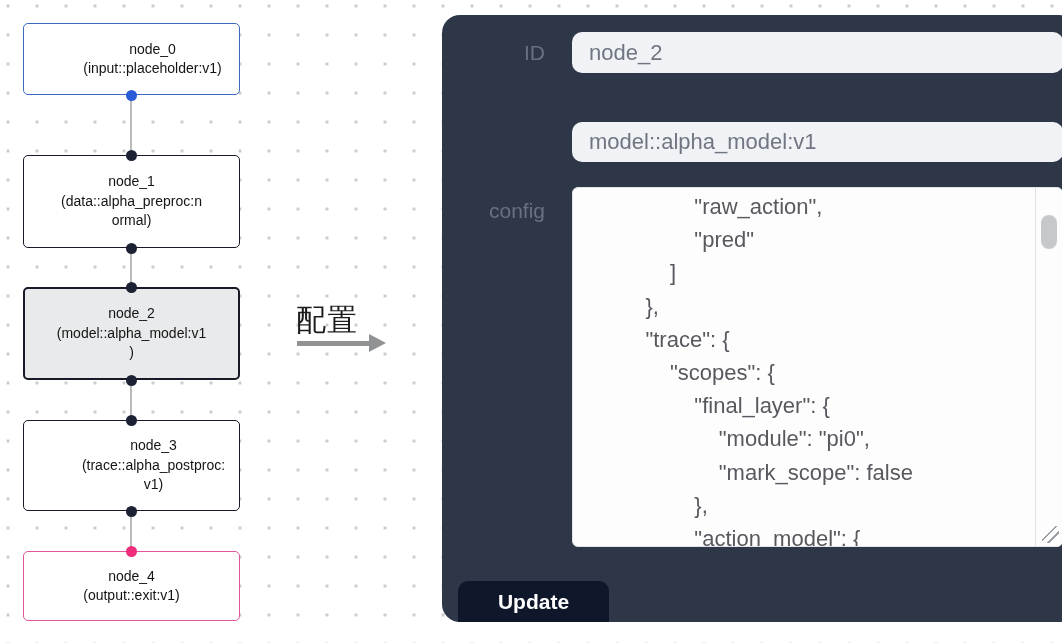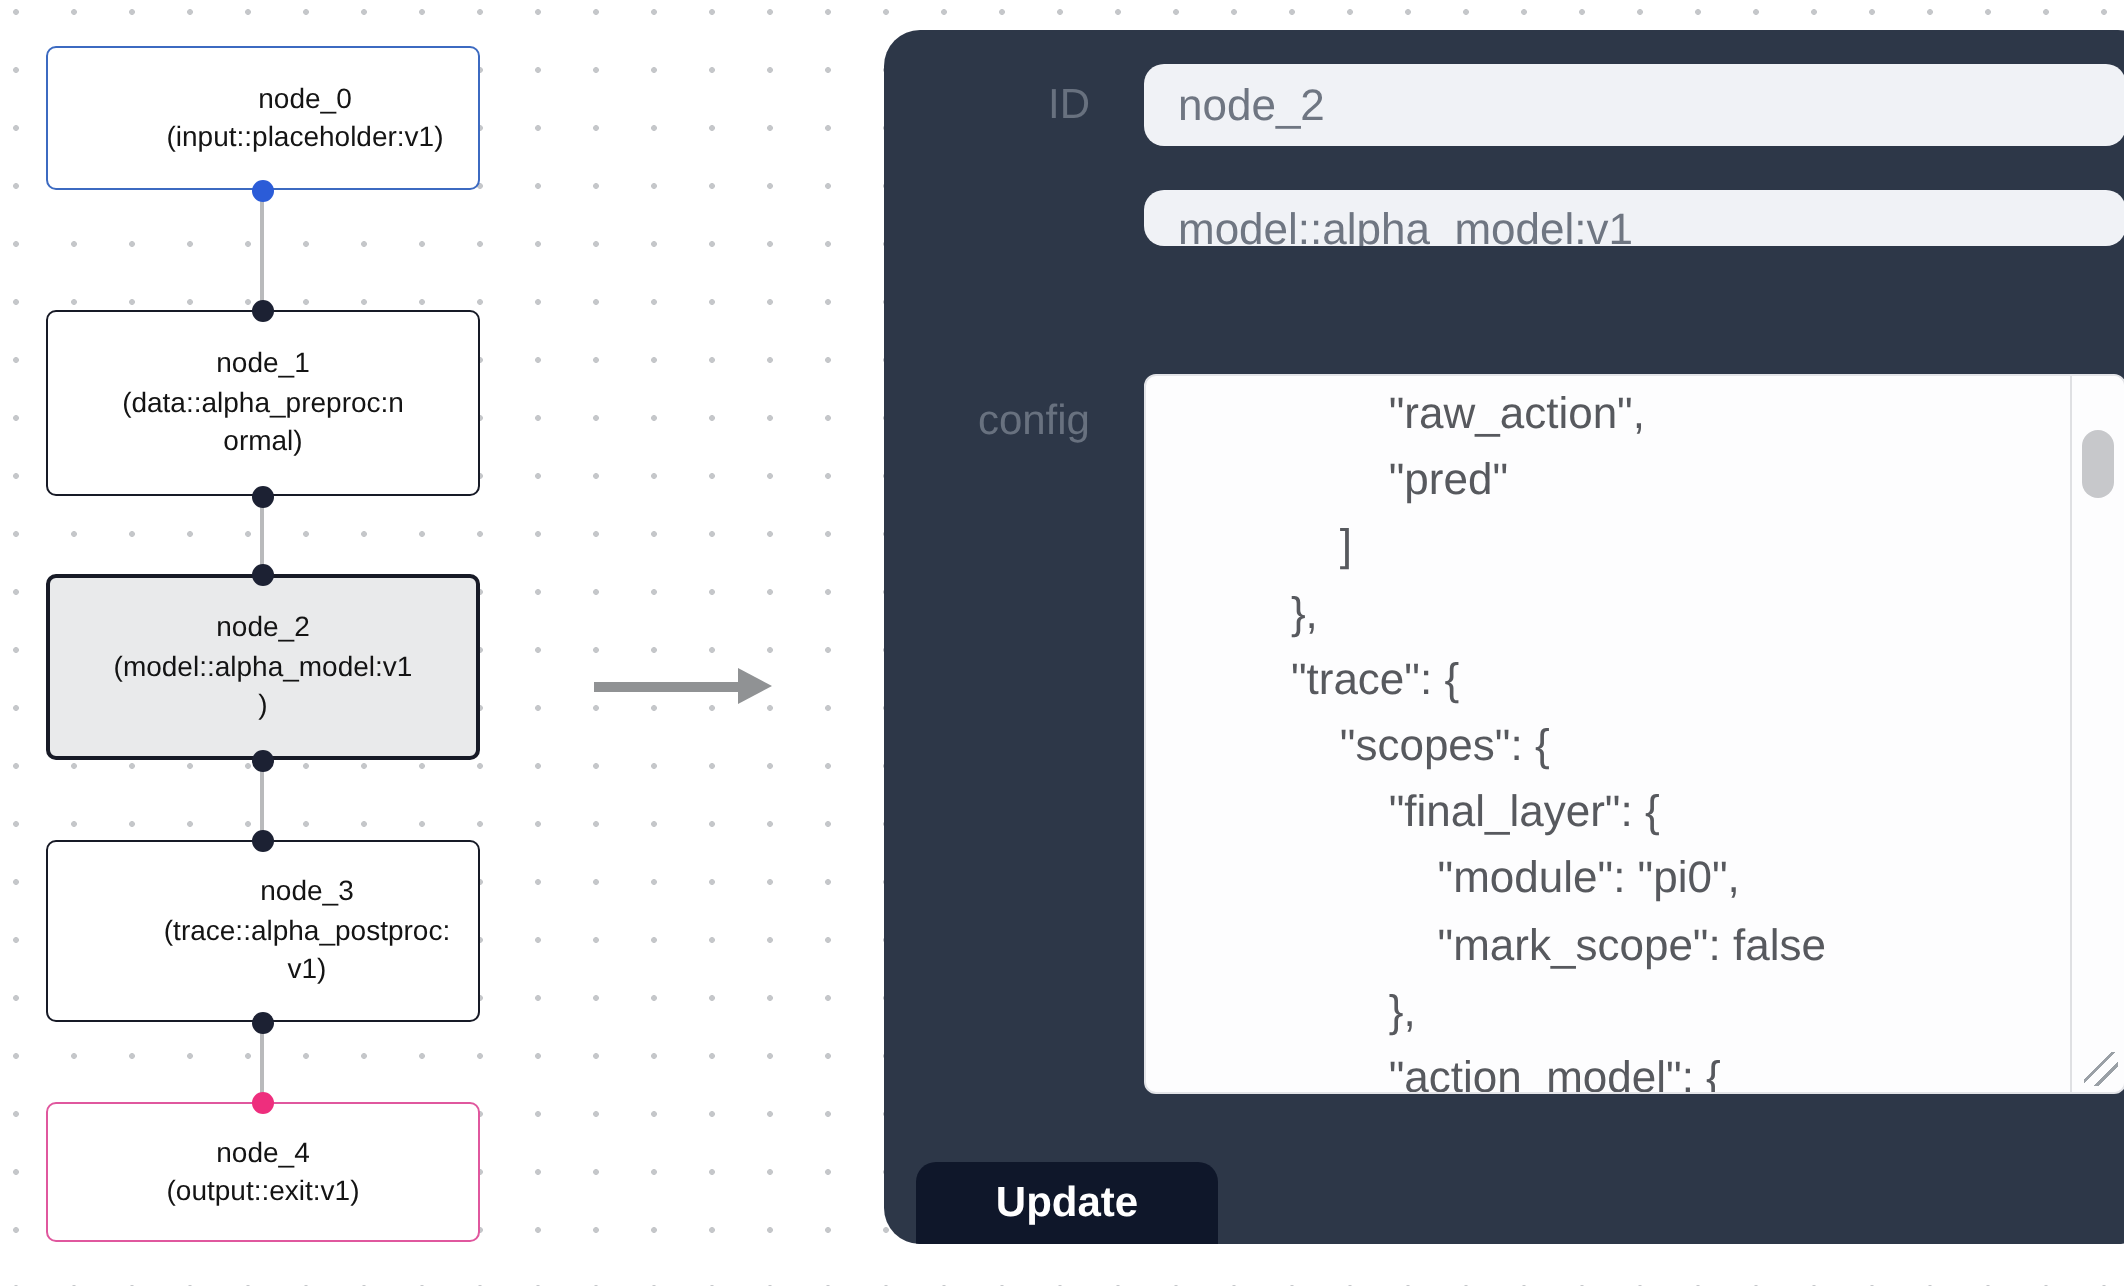--- a/index.html
+++ b/index.html
@@ -65,21 +65,21 @@
   .l-id     { top:17px;  height:41px; line-height:41px; }
   .l-type   { top:95px;  height:40px; line-height:40px; }
   .l-config { top:182px; height:28px; line-height:28px; }
   .field {
     position:absolute; left:130px; width:491px; height:41px;
     background:#f0f2f6; border-radius:10px;
     font-size:22px; color:#6f7682; line-height:41px;
     padding-left:17px; white-space:nowrap; overflow:hidden;
   }
   .f-id   { top:17px; }
-  .f-type { top:80px; height:28px; line-height:40px; }
+  .f-type { top:107px; height:40px; line-height:40px; }
   .ta {
     position:absolute; left:130px; top:172px; width:491px; height:360px;
     background:#fdfdfe; border:1px solid #e3e4e8; border-radius:6px; overflow:hidden;
   }
   .ta pre {
     position:absolute; left:0; top:0; right:27px; bottom:0;
     font-family:"Liberation Sans", sans-serif;
     font-size:22px; line-height:33.2px; color:#57595e;
     white-space:pre; overflow:hidden;
     padding:2px 0 0 48px;
@@ -139,20 +139,21 @@
 
   <div class="port p-blue" style="top:90px"></div>
   <div class="port" style="top:150px"></div>
   <div class="port" style="top:243px"></div>
   <div class="port" style="top:282px"></div>
   <div class="port" style="top:375px"></div>
   <div class="port" style="top:415px"></div>
   <div class="port" style="top:506px"></div>
   <div class="port p-pink" style="top:546px"></div>
 
+  <div class="arrow-label">配置</div>
   <div class="arrow-shaft"></div>
   <div class="arrow-head"></div>
 
   <div class="panel">
     <div class="flabel l-id">ID</div>
     <div class="field f-id">node_2</div>
 
     <div class="field f-type">model::alpha_model:v1</div>
 
     <div class="flabel l-config">config</div>

